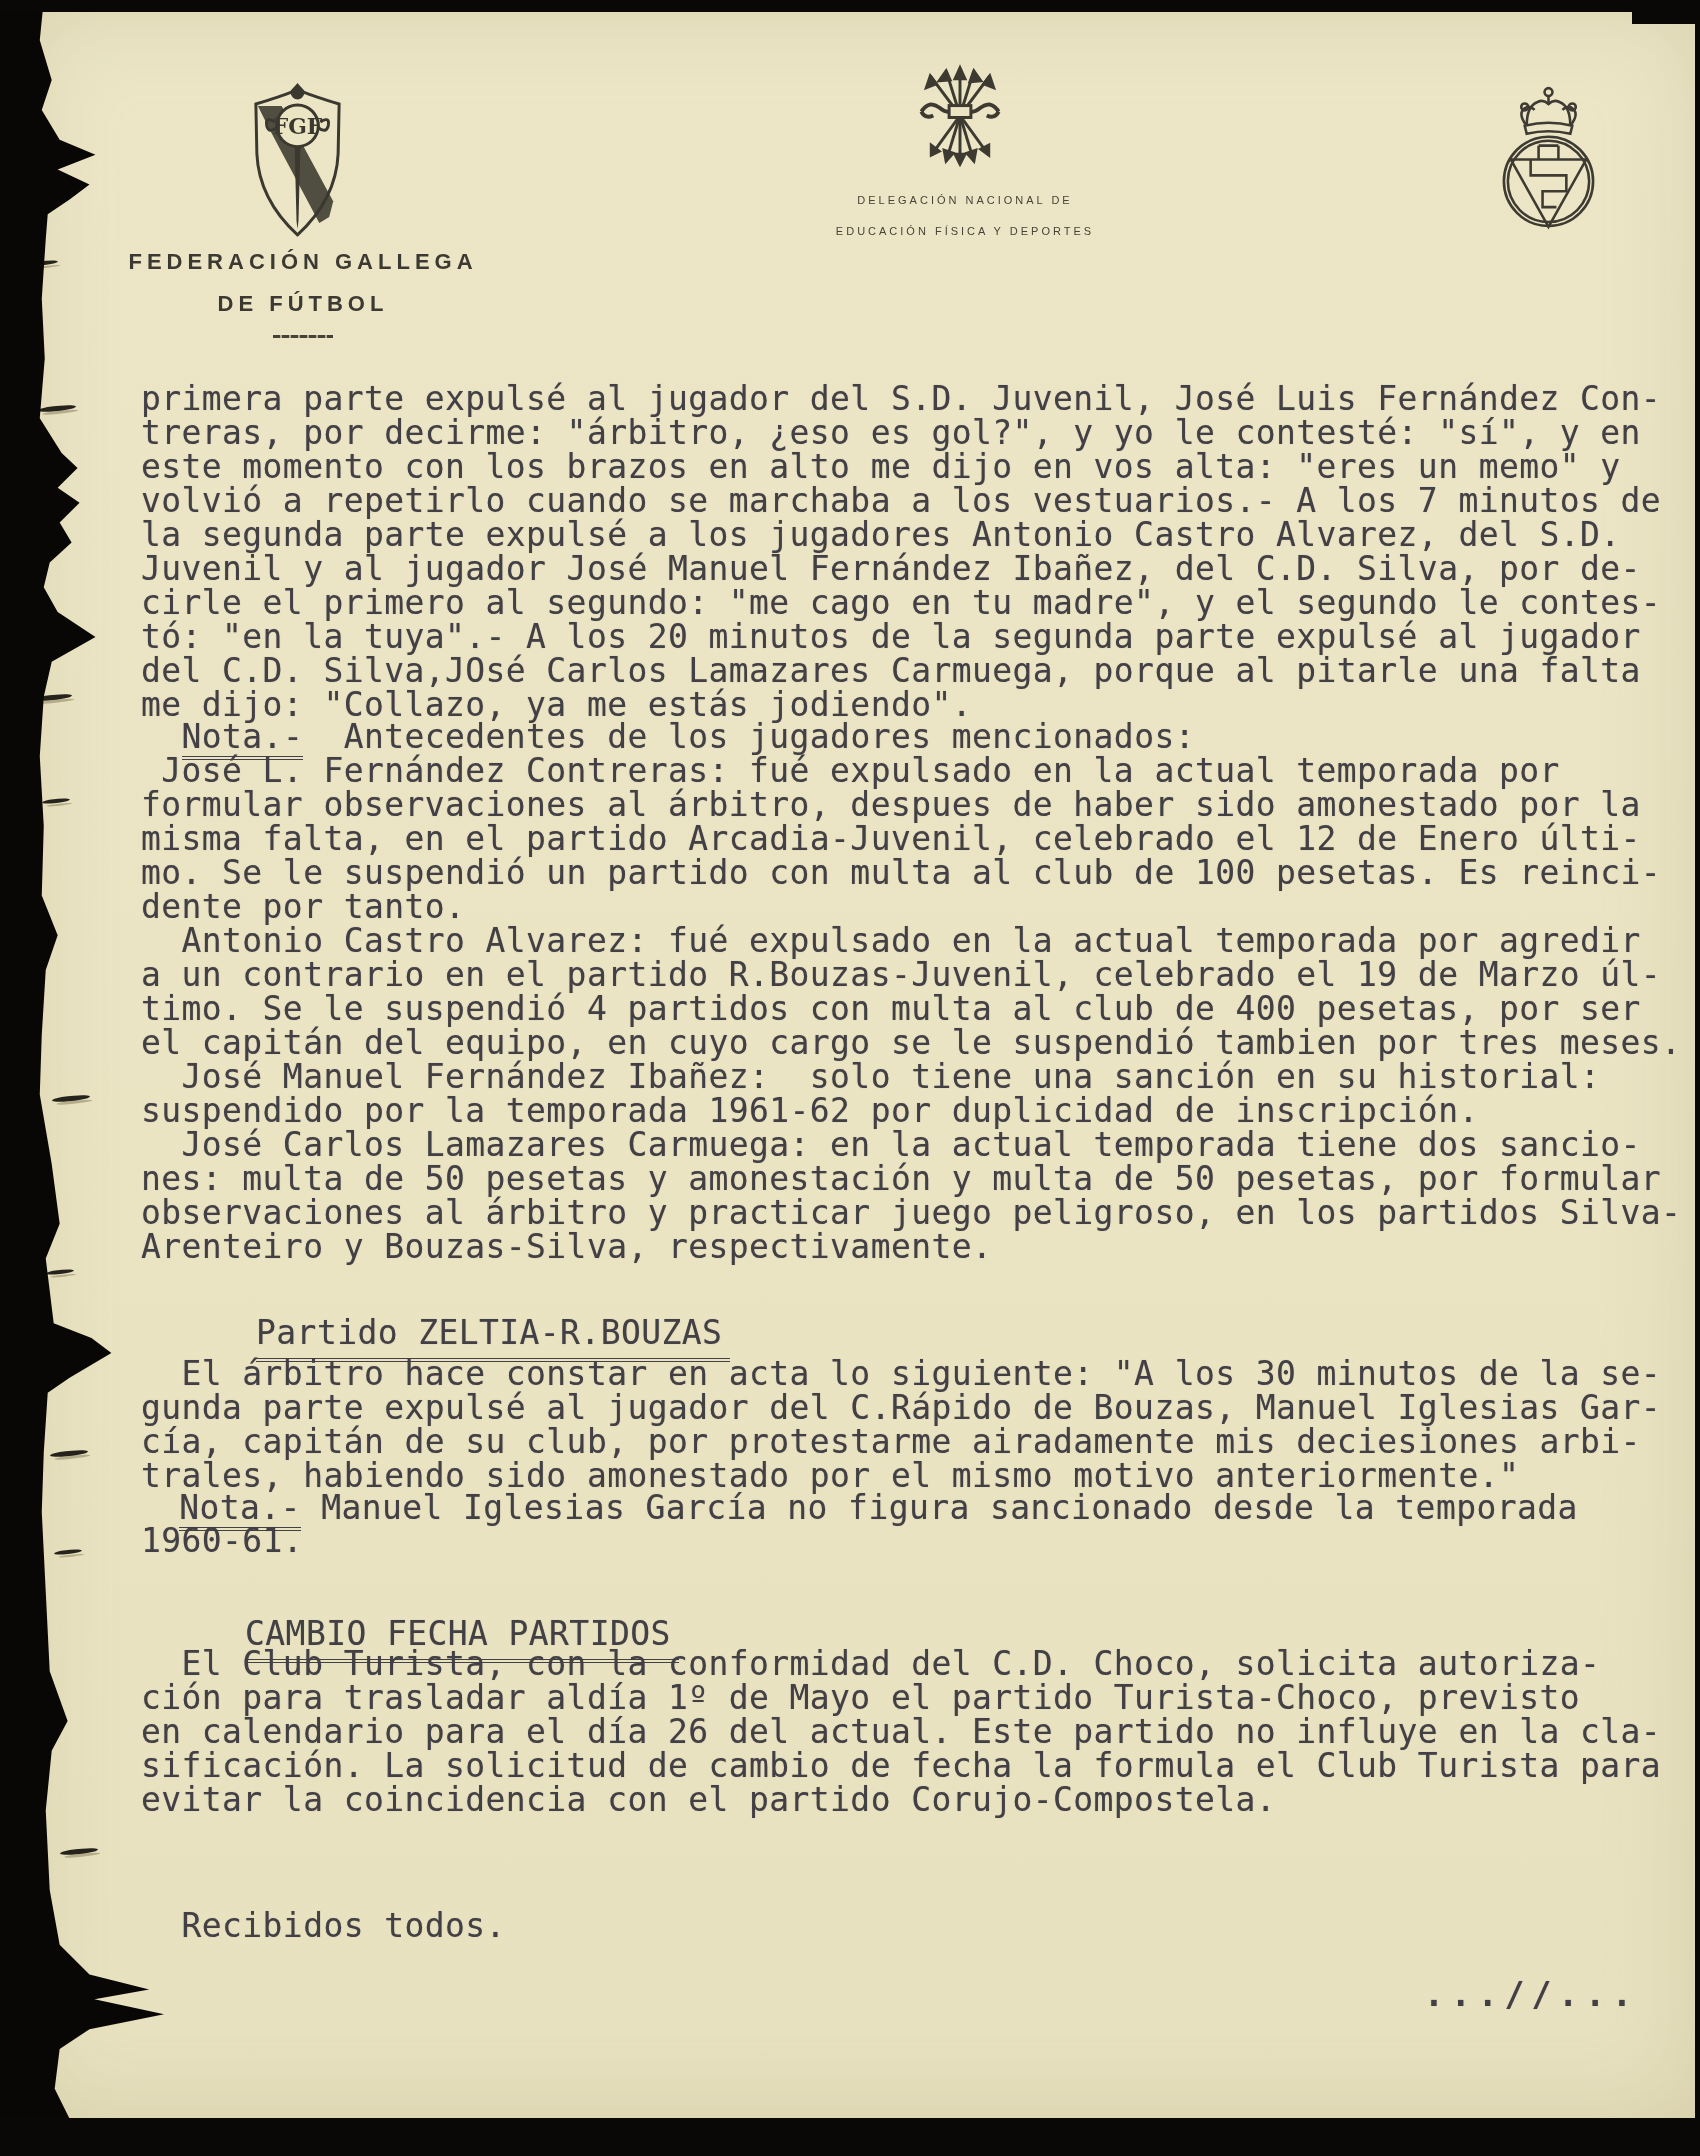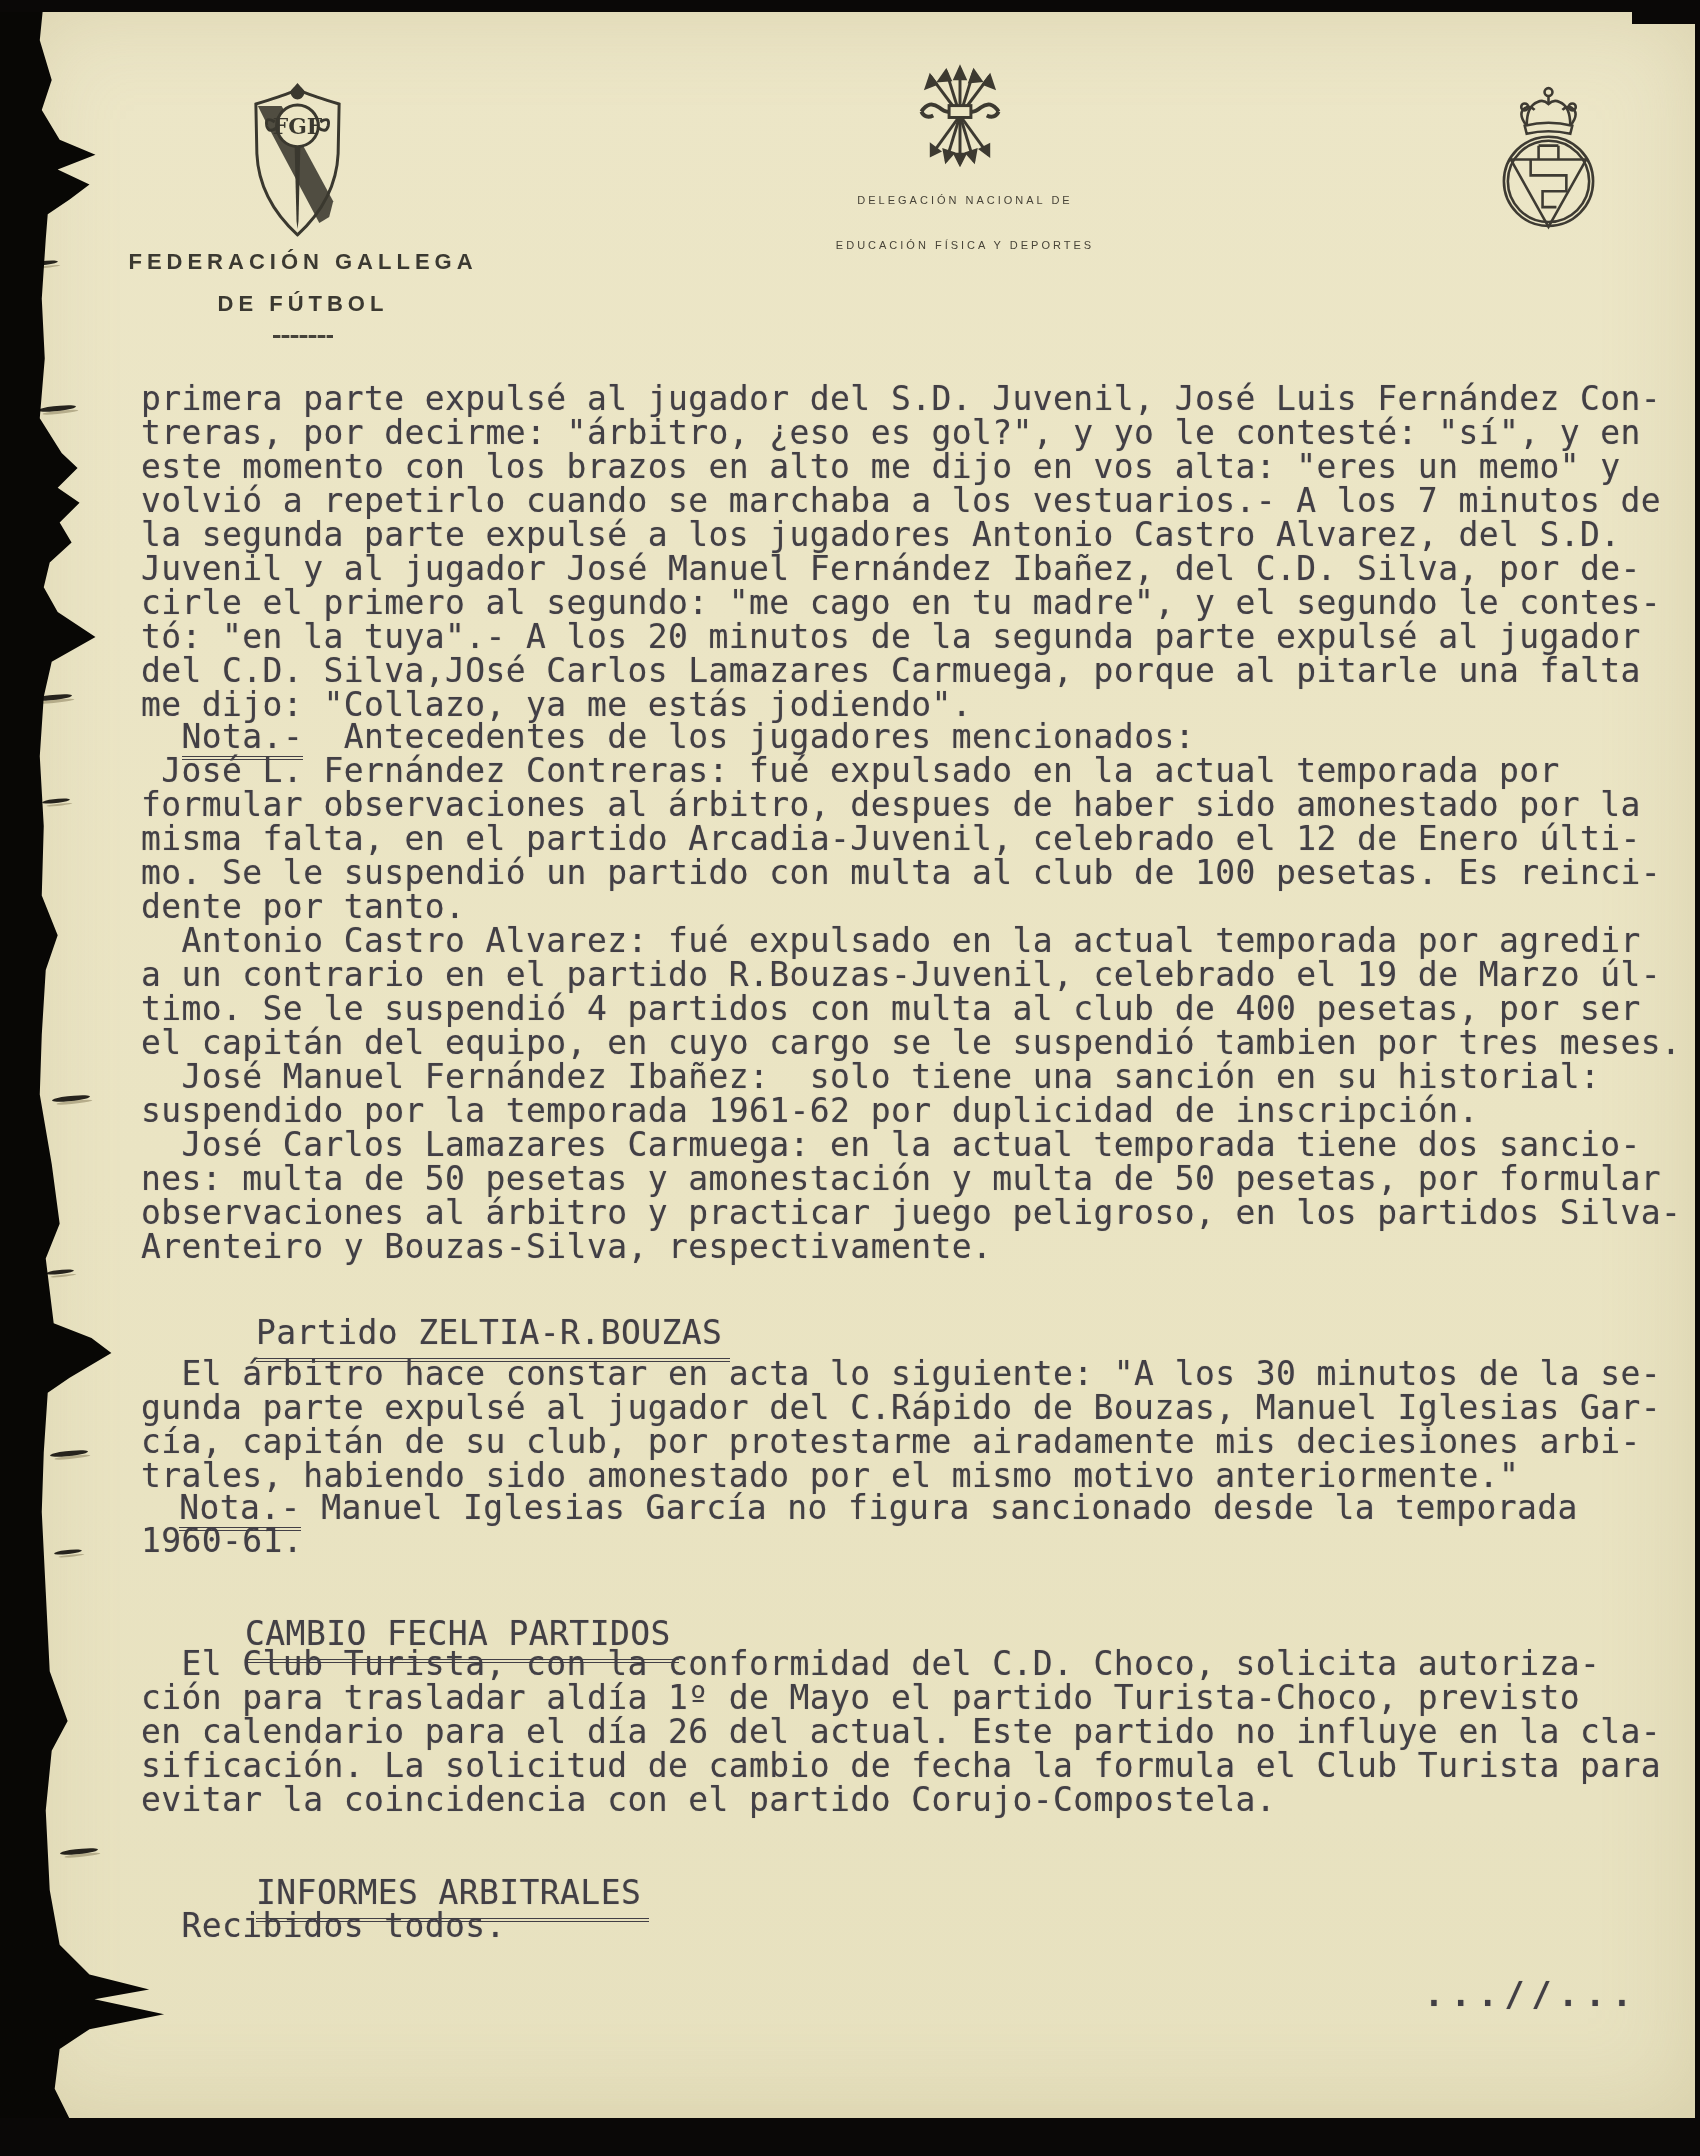--- a/index.html
+++ b/index.html
@@ -19,21 +19,21 @@
         transform:rotate(-6deg);box-shadow:3px 4px 0 -1px rgba(140,130,95,.55);}
   .slit.small{width:28px;height:4px;}
   
   .org-block{position:absolute;left:119px;top:249px;width:368px;text-align:center;color:#3b3931;}
   .org-line{font-size:22px;font-weight:bold;letter-spacing:5px;line-height:26px;color:#3b3931;}
   .org-line2{margin-top:16px;}
   .org-rule{display:inline-block;width:60px;height:3px;margin-top:18px;
             background:repeating-linear-gradient(90deg,#45423a 0 7px,rgba(69,66,58,.35) 7px 9px);}
   .delegation-block{position:absolute;left:801px;top:191px;width:328px;text-align:center;color:#474338;}
   .delegation-line{font-size:11px;font-weight:normal;letter-spacing:3px;line-height:18px;}
-  .delegation-line + .delegation-line{margin-top:27px;}
+  .delegation-line + .delegation-line{margin-top:13px;}
   .emblem{position:absolute;}
   
   .tw{position:absolute;font-family:"DejaVu Sans Mono",monospace;font-size:33px;line-height:34px;
       letter-spacing:0.4px;color:#423f45;white-space:pre;text-shadow:0 0 1px rgba(62,59,66,.35);margin-left:46px;}
   .nota-label{border-bottom:4px double #423f45;}
   .sec-heading{display:inline-block;border-bottom:4px double #423f45;padding:0 8px 8px 0;}
   .footer-mark{font-weight:bold;letter-spacing:7px;}
 </style>
 </head>
 <body>
@@ -159,23 +159,20 @@
   <div class="tw" style="left:118px;top:1583px;">
     <span class="sec-heading">CAMBIO FECHA PARTIDOS</span>
   </div>
 
   <div class="tw" style="left:95px;top:1647px;">  El Club Turista, con la conformidad del C.D. Choco, solicita autoriza-
 ción para trasladar aldía 1º de Mayo el partido Turista-Choco, previsto
 en calendario para el día 26 del actual. Este partido no influye en la cla-
 sificación. La solicitud de cambio de fecha la formula el Club Turista para
 evitar la coincidencia con el partido Corujo-Compostela.</div>
 
-  <div class="tw" style="left:129px;top:1842px;">
-    <span class="sec-heading">INFORMES ARBITRALES</span>
-  </div>
 
   <div class="tw" style="left:95px;top:1909px;">  Recibidos todos.</div>
 
   <div class="tw footer-mark" style="left:1378px;top:1978px;">...//...</div>
 
   <div class="slit small" style="left:30px;top:167px;"></div>
   <div class="slit small" style="left:30px;top:261px;"></div>
   <div class="slit" style="left:38px;top:406px;"></div>
   <div class="slit" style="left:34px;top:695px;"></div>
   <div class="slit small" style="left:42px;top:799px;"></div>

